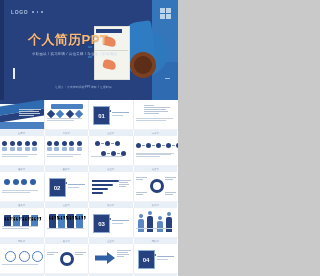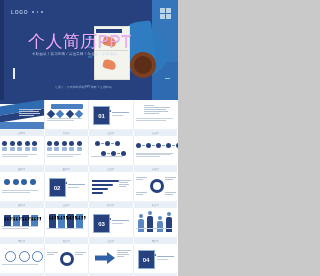--- a/index.html
+++ b/index.html
@@ -18,22 +18,22 @@
   .cover-right-panel2{position:absolute;right:0;top:0;width:26px;height:62px;background:#3576bb;}
   .cover-grid-icon{position:absolute;right:7px;top:8px;width:11px;height:11px;
       display:grid;grid-template-columns:1fr 1fr;grid-template-rows:1fr 1fr;gap:1.5px;}
   .cover-grid-icon span{background:#bcd4ea;display:block;}
 
   .logo{position:absolute;left:11px;top:9px;font-size:5px;letter-spacing:.6px;
       color:#a8c0de;font-weight:bold;}
   .logo-dots{position:absolute;left:32px;top:11px;display:flex;gap:3px;}
   .logo-dots i{width:1.6px;height:1.6px;background:#9ab4d6;border-radius:50%;display:block;}
 
-  .title{position:absolute;left:28px;top:33px;color:#f0abfc;font-size:17px;
-      font-weight:normal;letter-spacing:.4px;line-height:1;text-shadow:0 1px 0 rgba(0,0,0,.18);}
+  .title{position:absolute;left:28px;top:33px;color:#fdba74;font-size:13px;
+      font-weight:bold;letter-spacing:.4px;line-height:1;text-shadow:0 1px 0 rgba(0,0,0,.18);}
   .subtitle{position:absolute;left:32px;top:52px;color:#c6d7ec;font-size:3.4px;
       letter-spacing:.3px;white-space:nowrap;}
   .byline{position:absolute;left:55px;top:85px;color:#9fb8d8;font-size:2.8px;
       letter-spacing:.2px;white-space:nowrap;}
   .cover-bar{position:absolute;left:13px;top:68px;width:1.6px;height:11px;background:#e6eef8;}
   .cover-dot-r{position:absolute;right:8px;top:78px;width:5px;height:1.4px;background:#9cc0e2;}
 
   
   .illus{position:absolute;right:16px;top:16px;width:70px;height:84px;}
   .ill-circle{position:absolute;right:-6px;top:14px;width:46px;height:46px;border-radius:50%;

